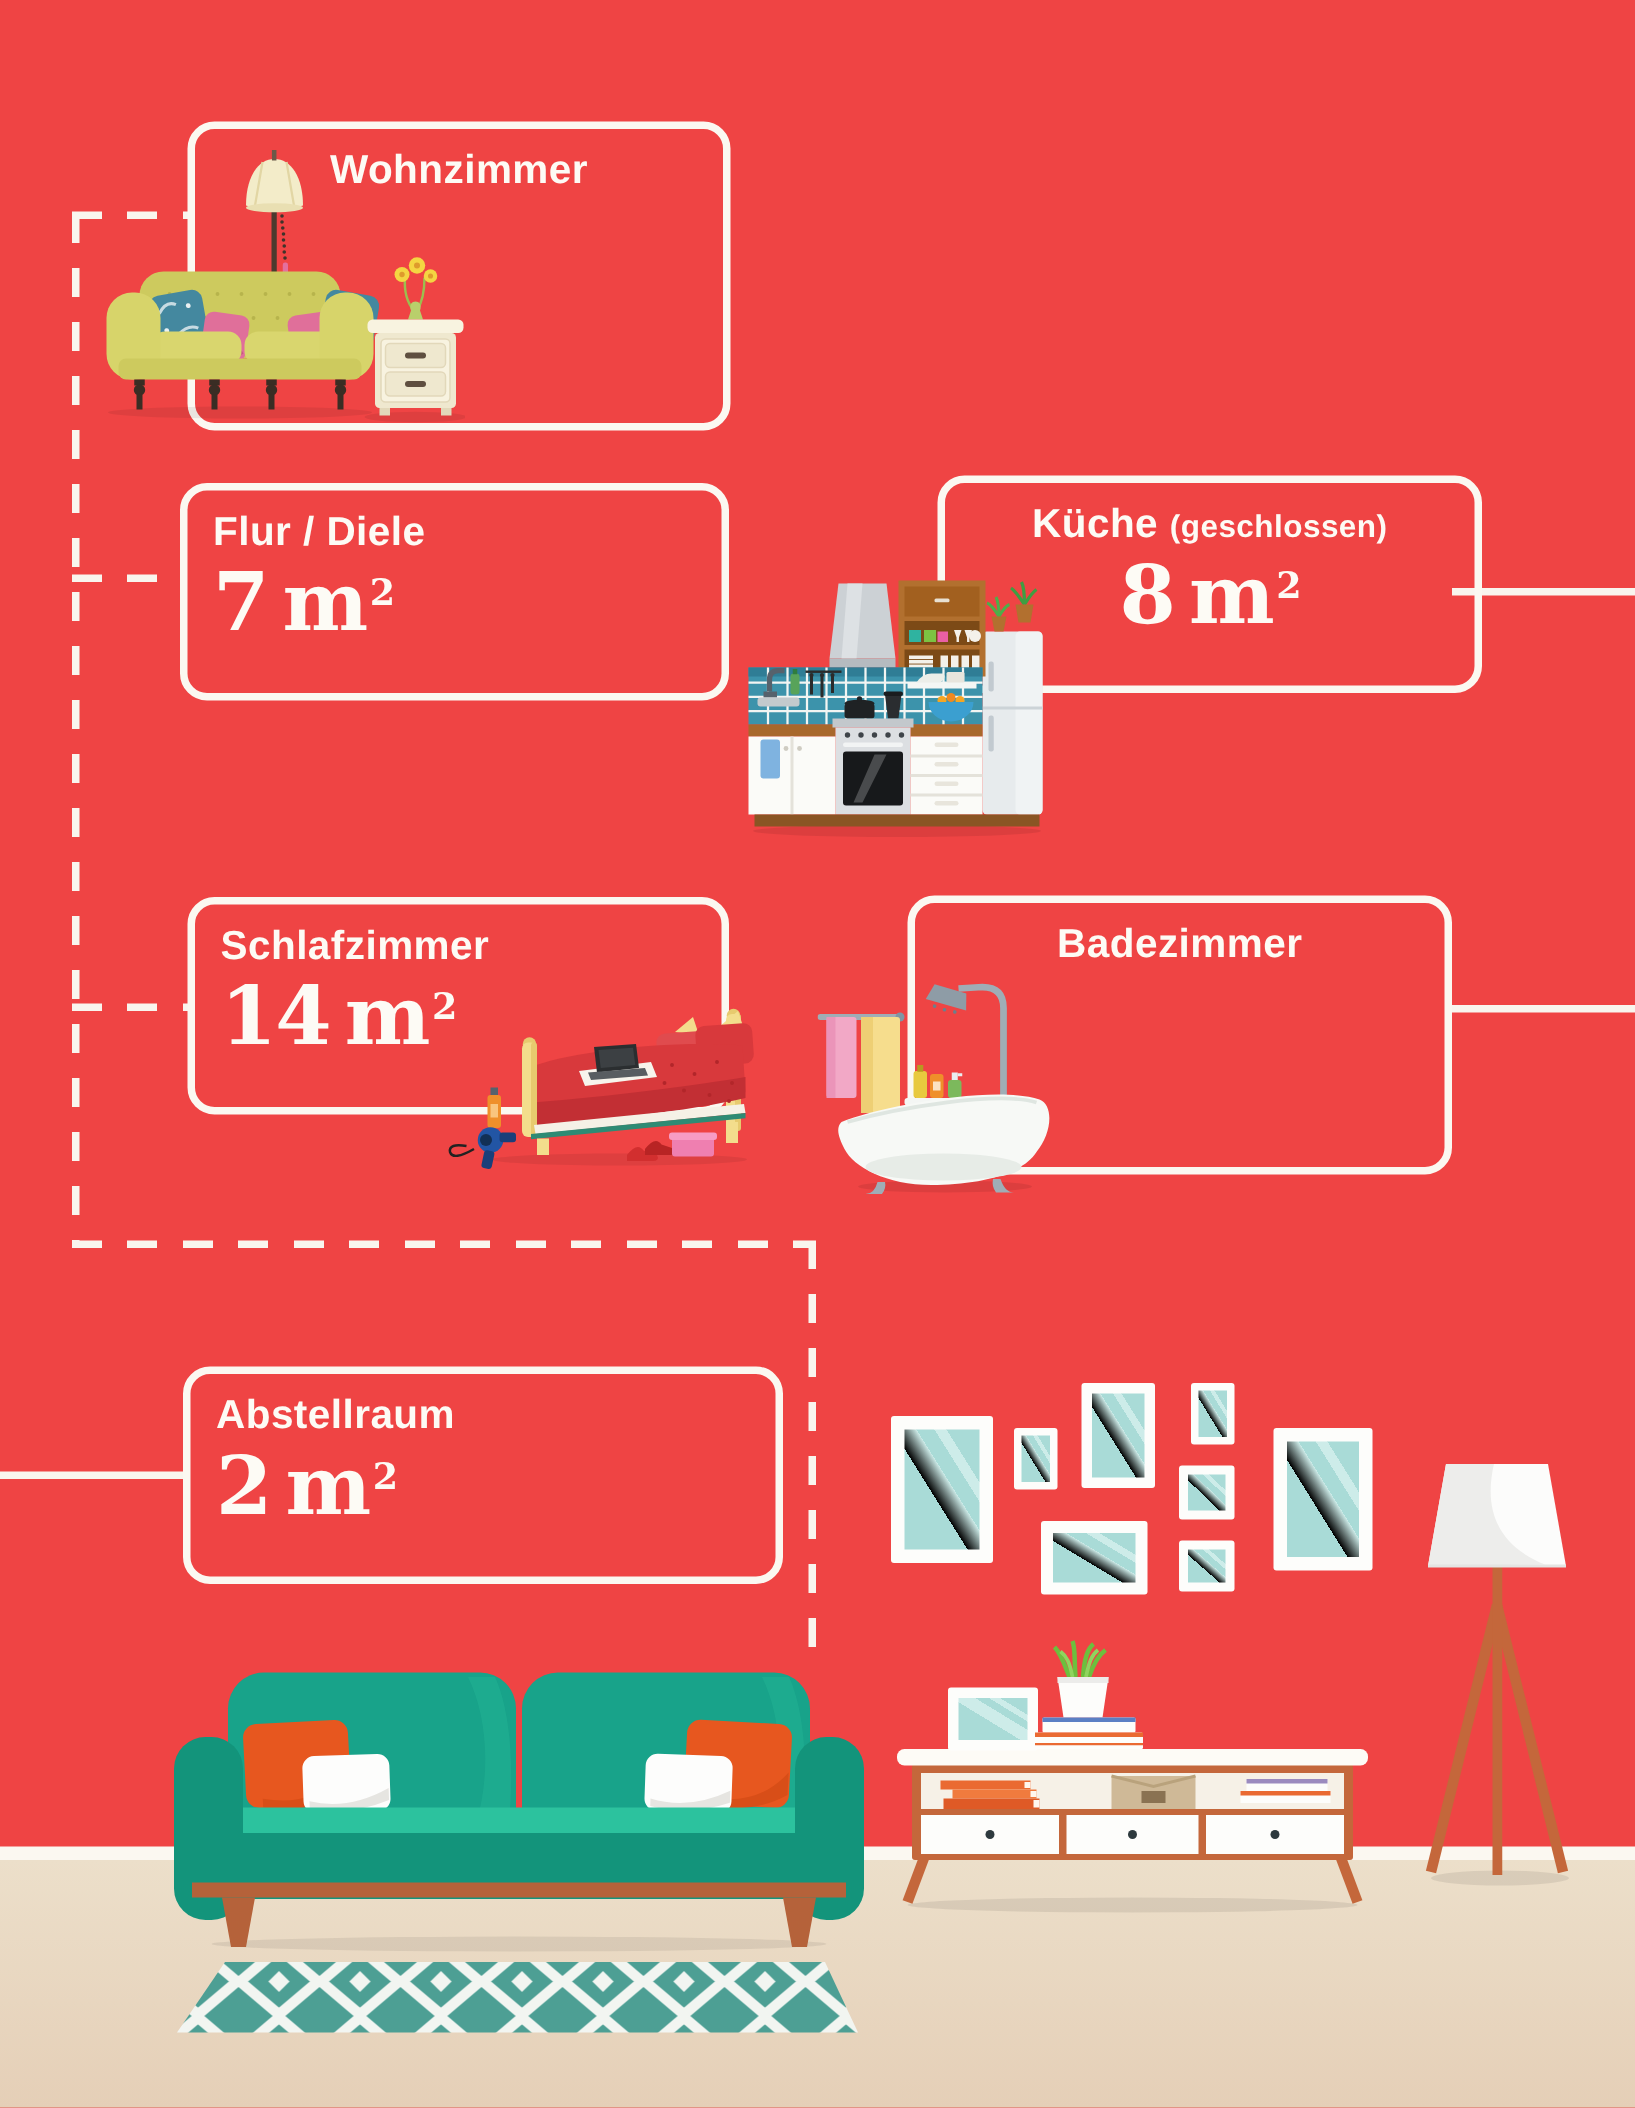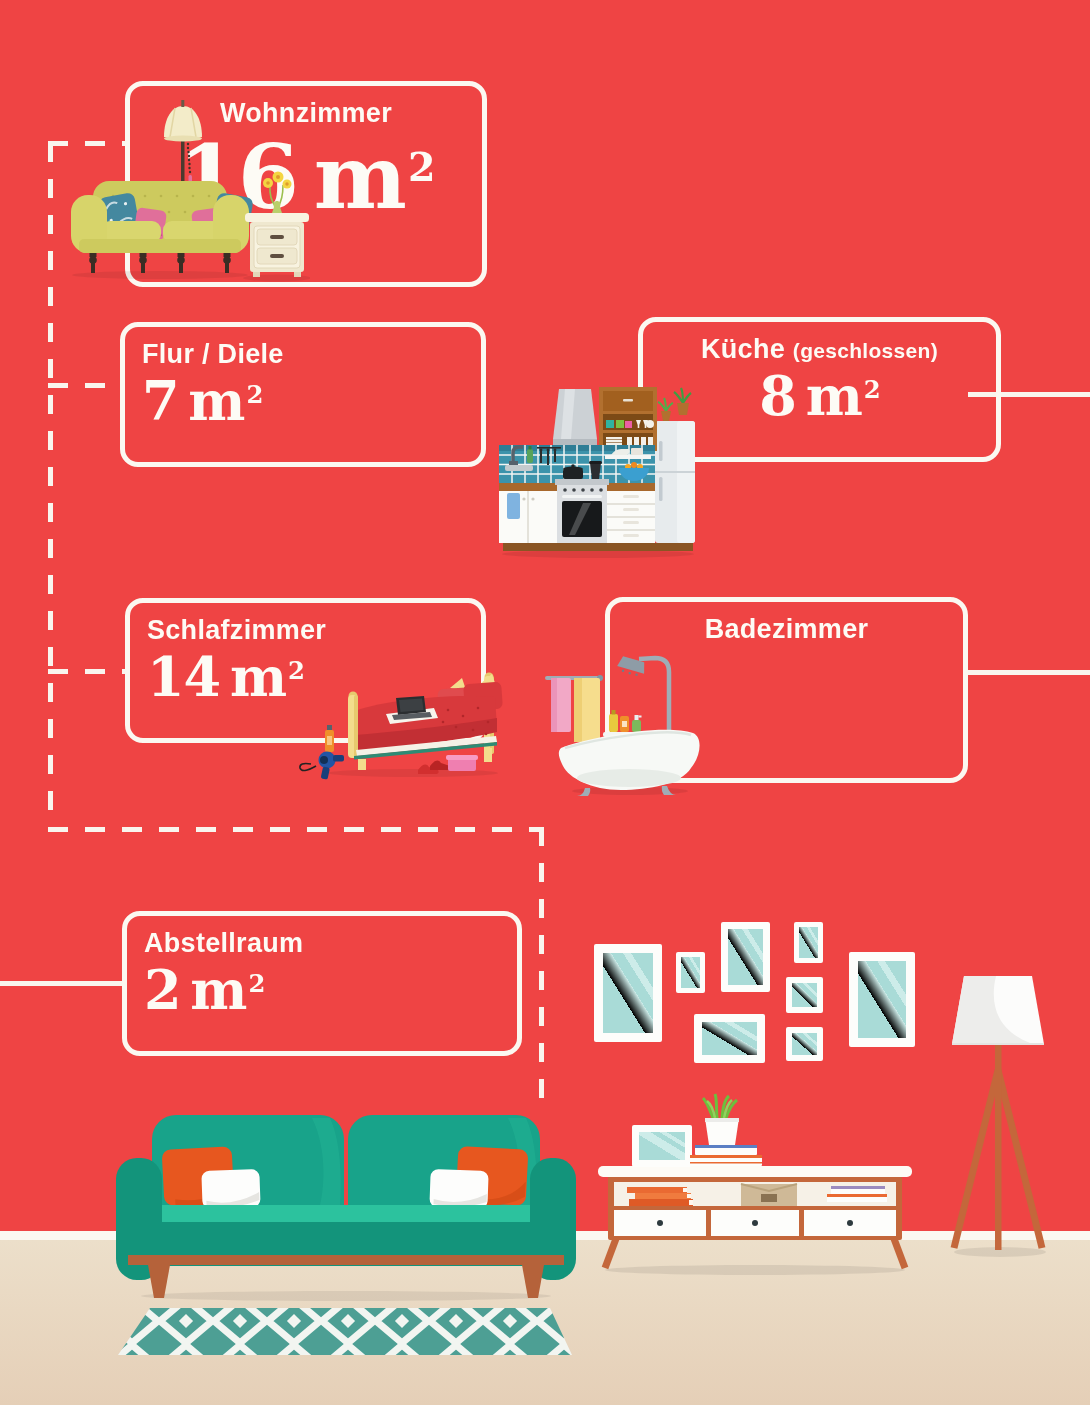--- a/index.html
+++ b/index.html
@@ -48,29 +48,28 @@
   <div class="hdash" style="left:48px;top:383px;width:74px"></div>
   <div class="hdash" style="left:48px;top:669px;width:79px"></div>
   <div class="hdash" style="left:48px;top:827px;width:496px"></div>
   <div class="vdash" style="left:539px;top:827px;height:287px"></div>
   <div class="hsolid" style="left:0;top:981px;width:122px"></div>
   <div class="hsolid" style="left:968px;top:392px;width:122px"></div>
   <div class="hsolid" style="left:966px;top:670px;width:124px"></div>
 
   <div class="card center big" style="left:125px;top:81px;width:362px;height:206px">
     <div class="lbl"><span>Wohnzimmer</span></div>
-    <div class="val"><span>16</span><span class="unit">m</span><span class="sup">2</span></div>
   </div>
 
   <div class="card left" style="left:120px;top:322px;width:366px;height:145px">
     <div class="lbl"><span>Flur / Diele</span></div>
     <div class="val"><span>7</span><span class="unit">m</span><span class="sup">2</span></div>
   </div>
 
-  <div class="card center" style="left:638px;top:317px;width:363px;height:145px">
+  <div class="card center" style="left:625px;top:317px;width:363px;height:145px">
     <div class="lbl"><span>Küche</span> <span class="qual">(geschlossen)</span></div>
     <div class="val"><span>8</span><span class="unit">m</span><span class="sup">2</span></div>
   </div>
 
   <div class="card left" style="left:125px;top:598px;width:361px;height:145px">
     <div class="lbl"><span>Schlafzimmer</span></div>
     <div class="val"><span>14</span><span class="unit">m</span><span class="sup">2</span></div>
   </div>
 
   <div class="card center" style="left:605px;top:597px;width:363px;height:186px">

